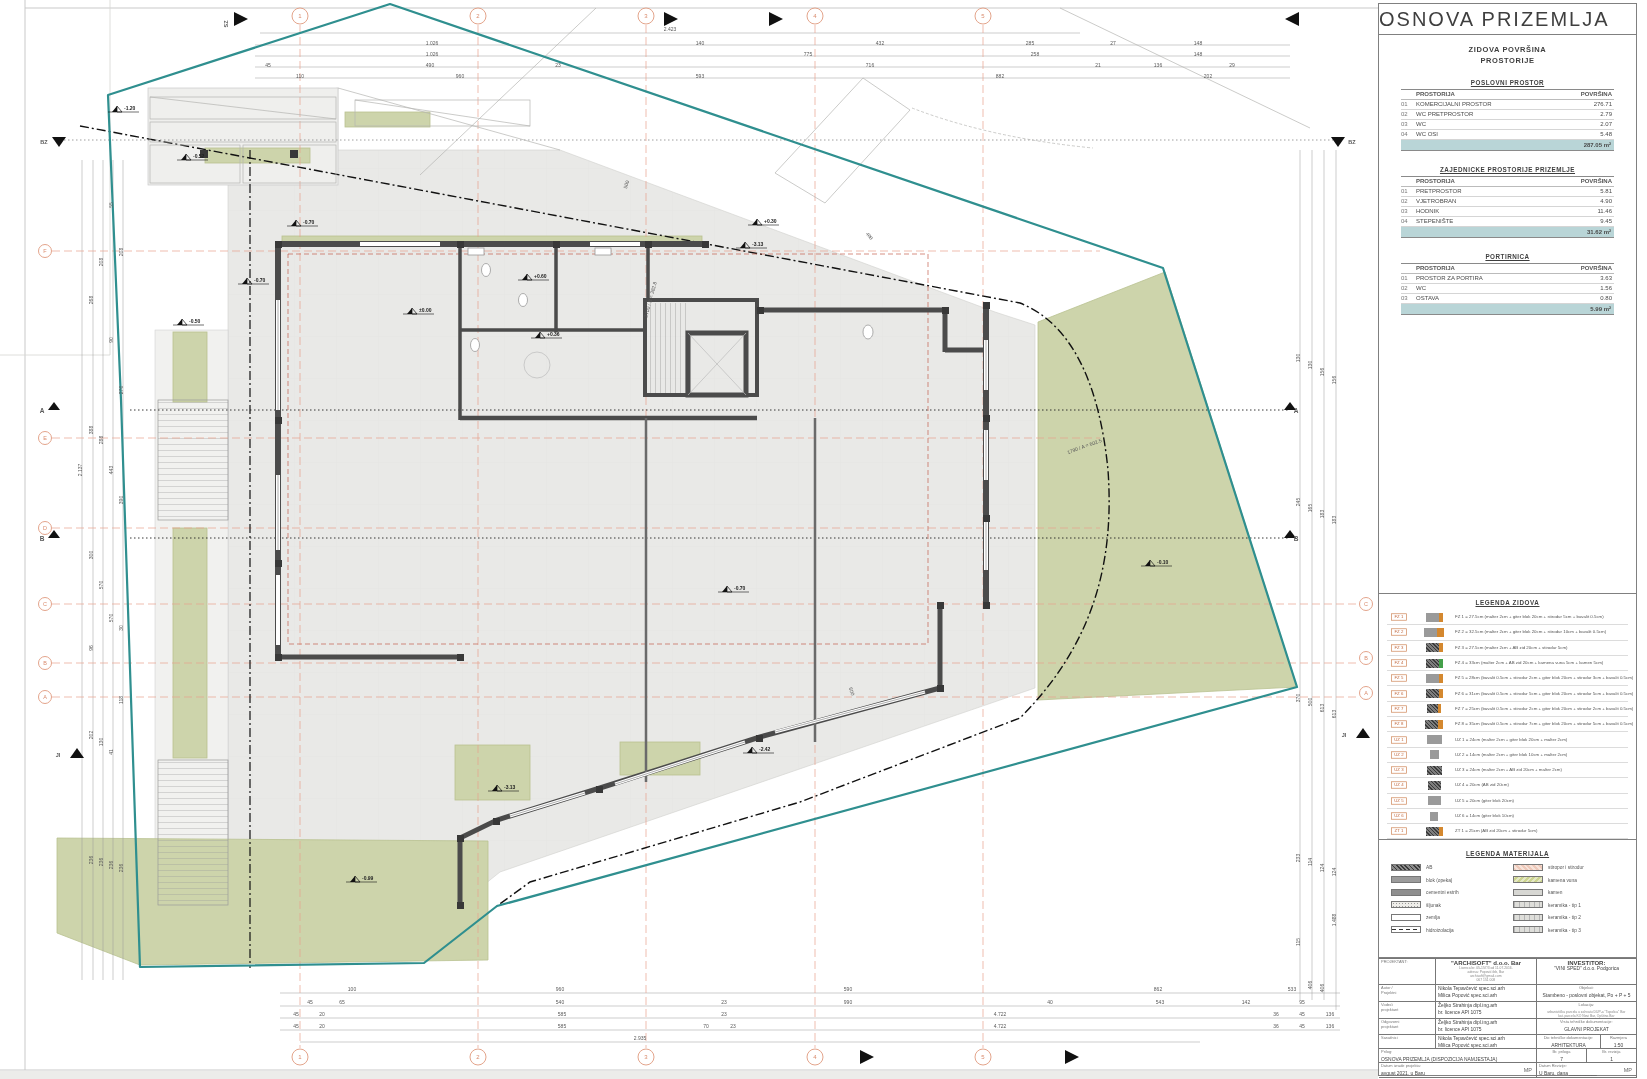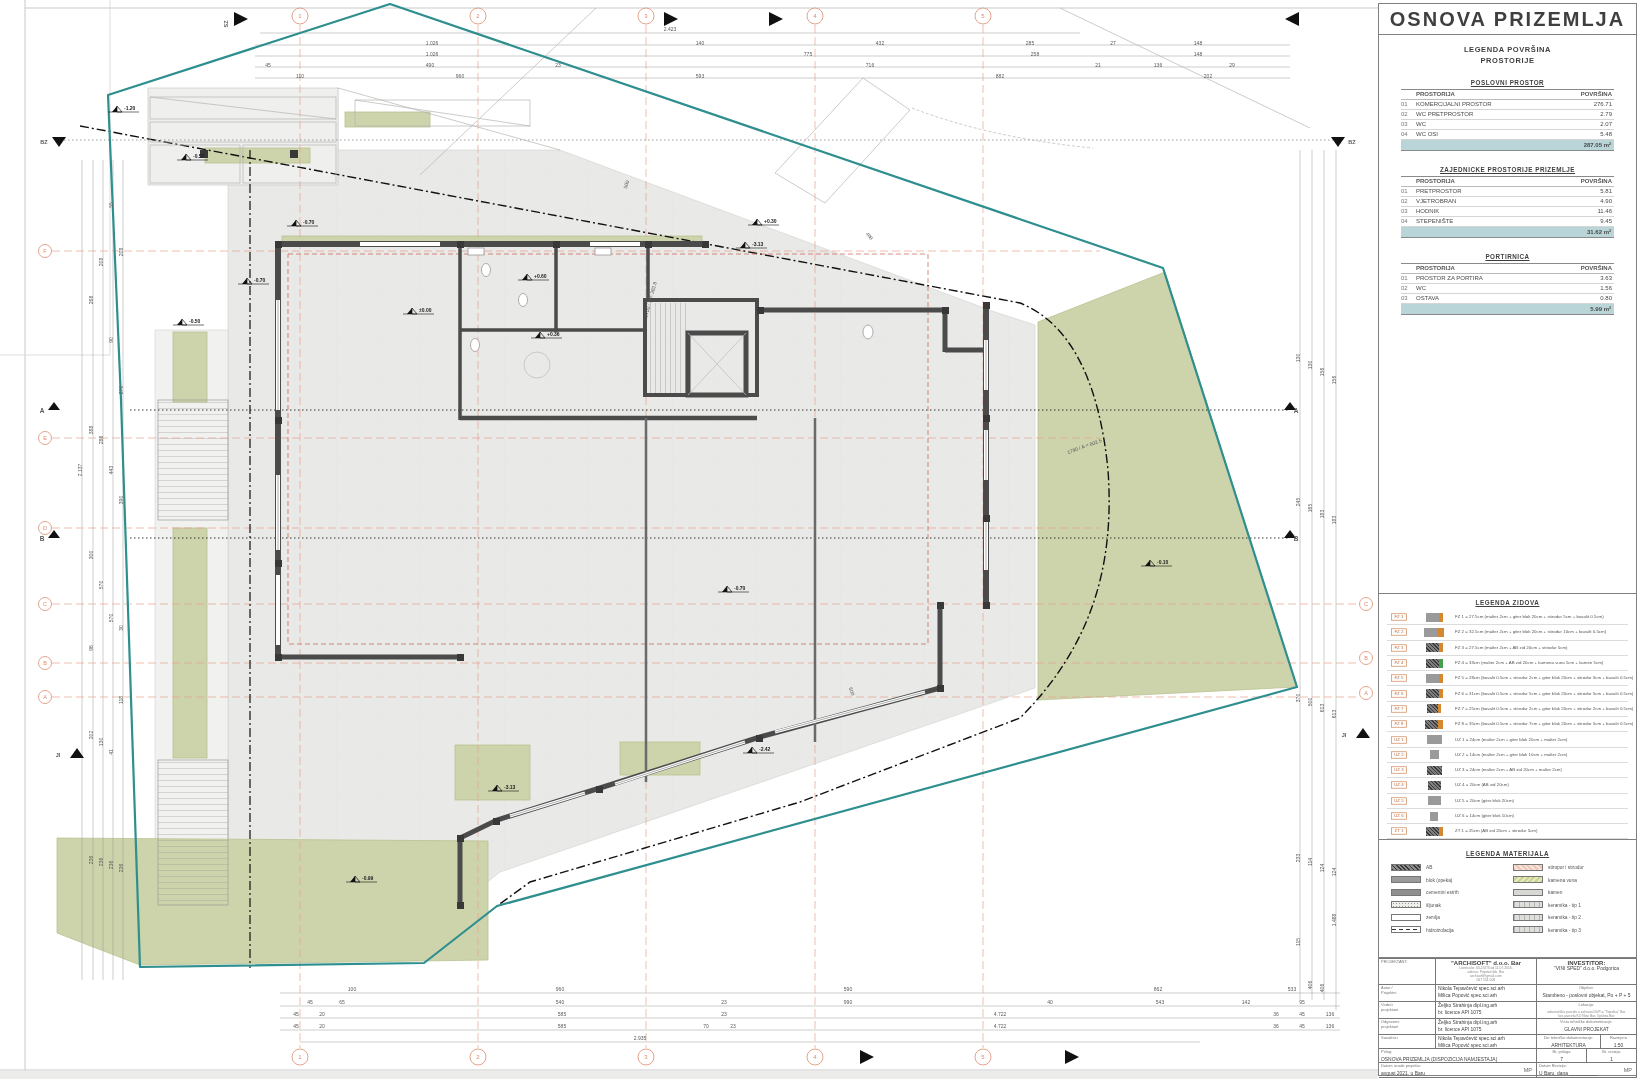--- a/index.html
+++ b/index.html
@@ -12,22 +12,22 @@
   #sheet{position:absolute;inset:0}
   #plan-svg{position:absolute;left:0;top:0}
   .green{fill:var(--green);stroke:#b9c190;stroke-width:.8}
   .axisln{stroke:var(--axis);stroke-width:.7;stroke-dasharray:8 4;fill:none}
   .dimln{stroke:#9a9a9a;stroke-width:.5;fill:none}
   .thin{stroke:#b5b5b2;stroke-width:.7;fill:none}
   .wall{stroke:var(--wall);fill:none}
   
   .panel{position:absolute;left:1378px;top:3px;width:259px;height:1073px;
          border:1px solid #808080;box-sizing:border-box;background:#fff}
-  .p-title{height:30px;line-height:30px;text-align:center;border-bottom:1px solid #808080;
-           font-size:20px;font-weight:bold;letter-spacing:2px;color:#3f3f3f;white-space:nowrap}
+  .p-title{height:30px;line-height:30px;border-bottom:1px solid #808080;
+           font-size:20px;font-weight:normal;letter-spacing:2px;color:#3f3f3f;white-space:nowrap}
   .p-legend-head{margin-top:9px;text-align:center;font-size:7.5px;font-weight:bold;
                  letter-spacing:.6px;line-height:1.5;color:#3f3f3f}
   #area-tables{margin-top:12px;padding:0 22px}
   .atable{margin-bottom:15px}
   .atable .tname{text-align:center;font-size:6.3px;font-weight:bold;letter-spacing:.5px;
                  text-decoration:underline;margin-bottom:3px;color:#3f3f3f}
   .atable .thead,.atable .trow{display:grid;grid-template-columns:15px 1fr 46px;
                  font-size:6px;line-height:9px;height:9px;align-items:center}
   .atable .thead{border-top:.6px solid #8a8a8a;border-bottom:.5px solid #bbb;font-weight:bold;color:#555}
   .atable .trow{border-bottom:.5px solid #d5d5d5}
@@ -463,21 +463,21 @@
         <path d="M540,332 L535,338 L540,338 Z" fill="#111"></path>
         <path d="M540,332 L545,338 L540,338 Z" fill="none" stroke="#111" stroke-width="0.7"></path>
         <line x1="531" y1="338" x2="562" y2="338" stroke="#111" stroke-width="0.6"></line>
         <text x="547" y="336" font-size="5" font-weight="bold" fill="#222" text-anchor="start">+0.36</text>
       </g>
   </svg>
 
   <div class="panel">
     <div class="p-title">OSNOVA PRIZEMLJA</div>
     <div class="p-legend-head">
-      <div>LEGENDA POVRŠINA</div>
+      <div>ZIDOVA POVRŠINA</div>
       <div>PROSTORIJE</div>
     </div>
     <div id="area-tables">
         <div class="atable">
           <div class="tname">POSLOVNI PROSTOR</div>
           <div class="thead">
             <span></span>
             <span>PROSTORIJA</span>
             <span class="area">POVRŠINA</span>
           </div>

